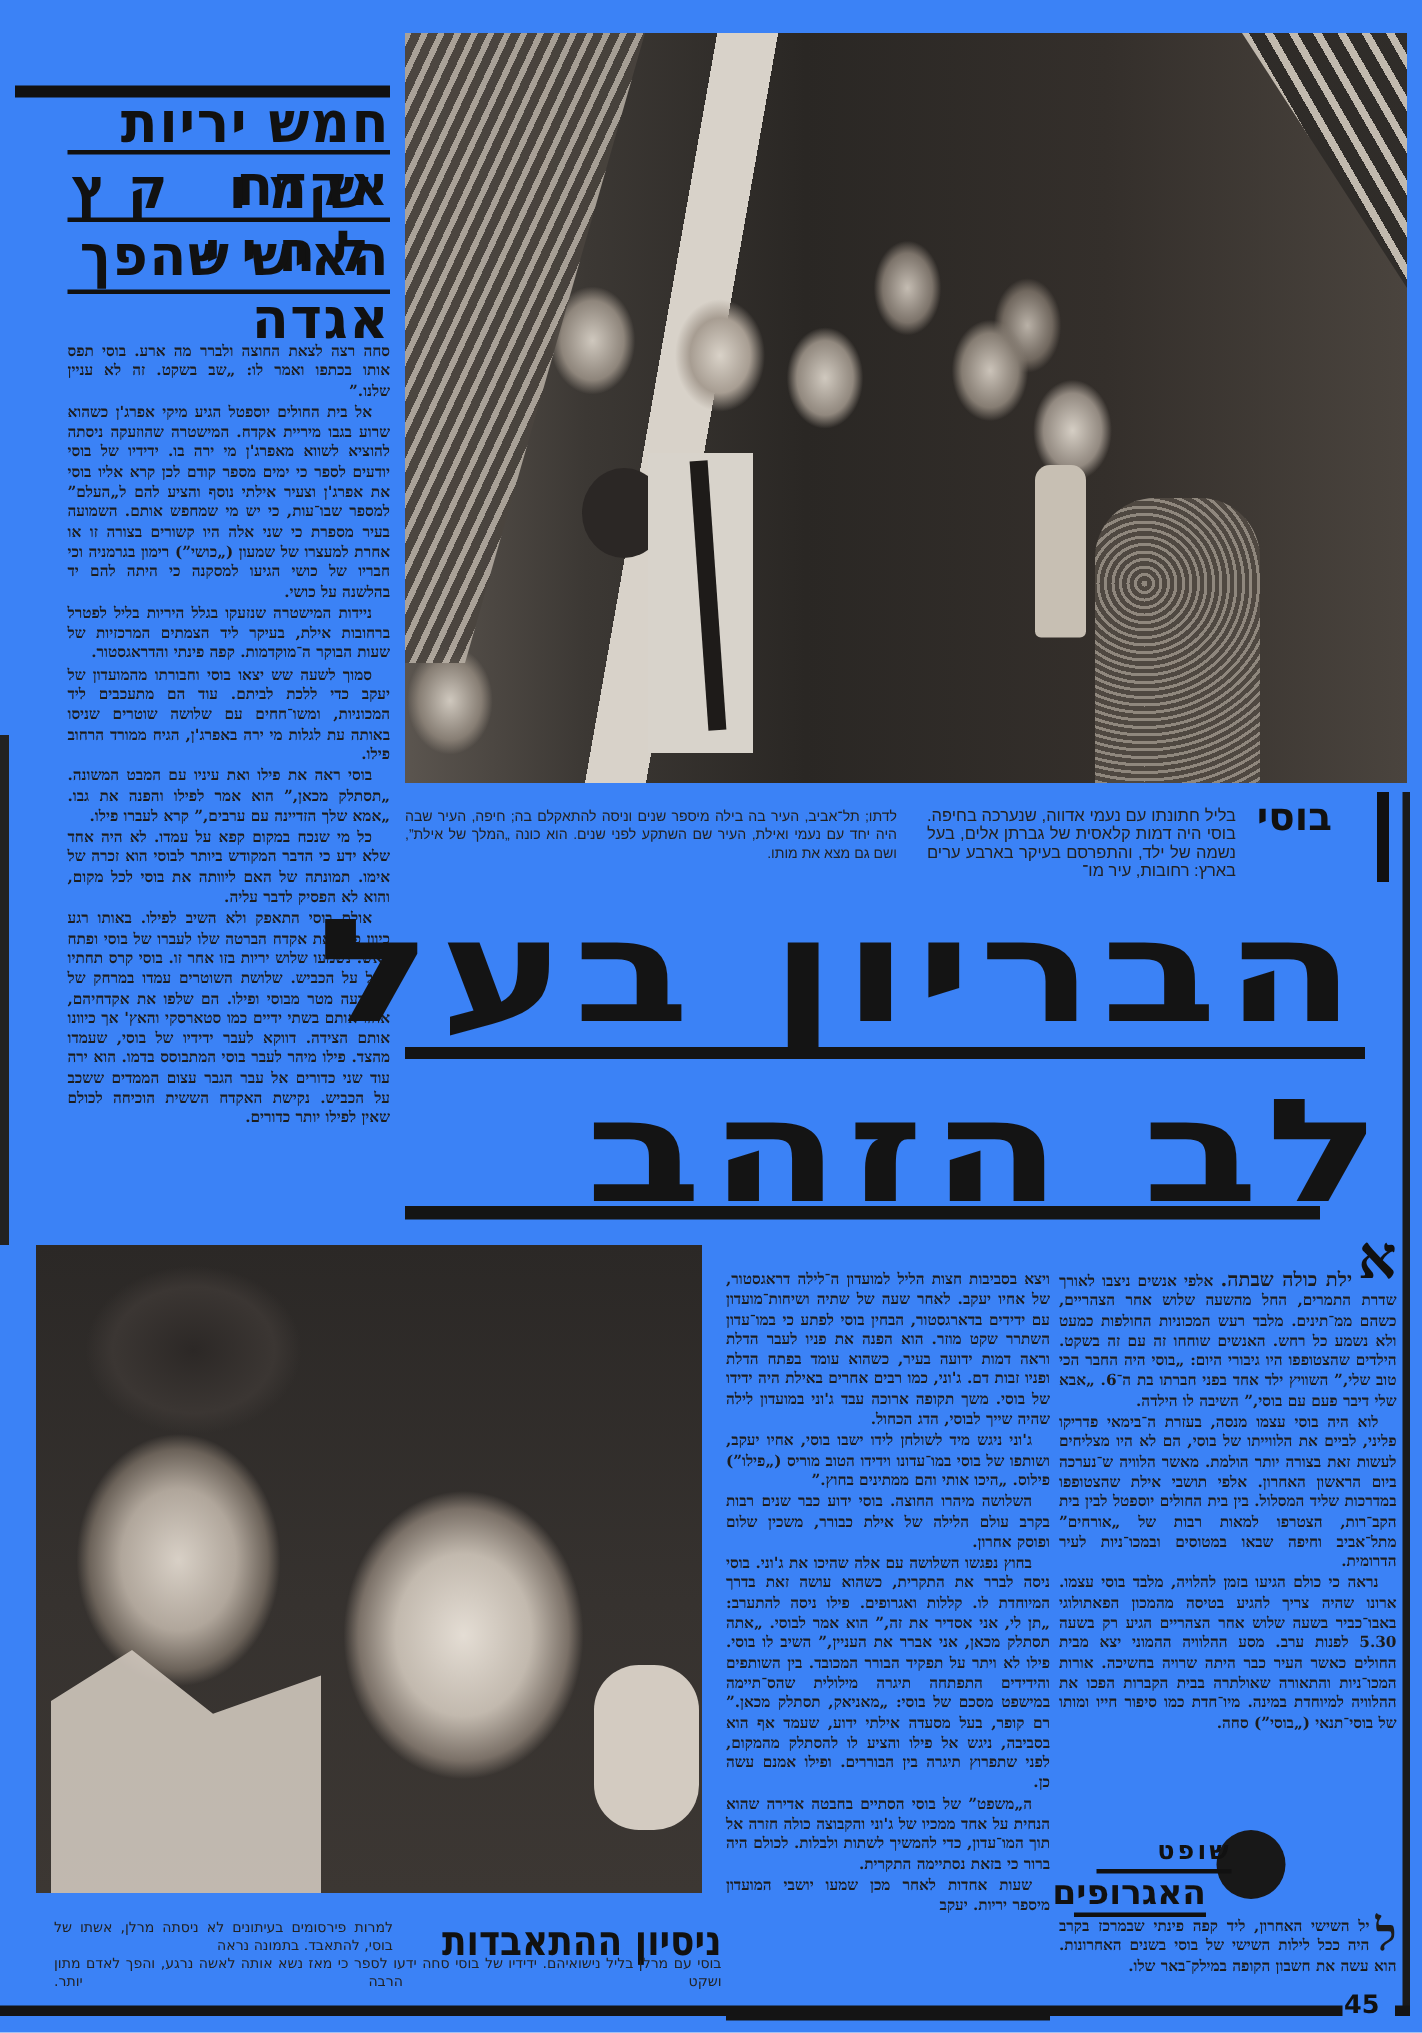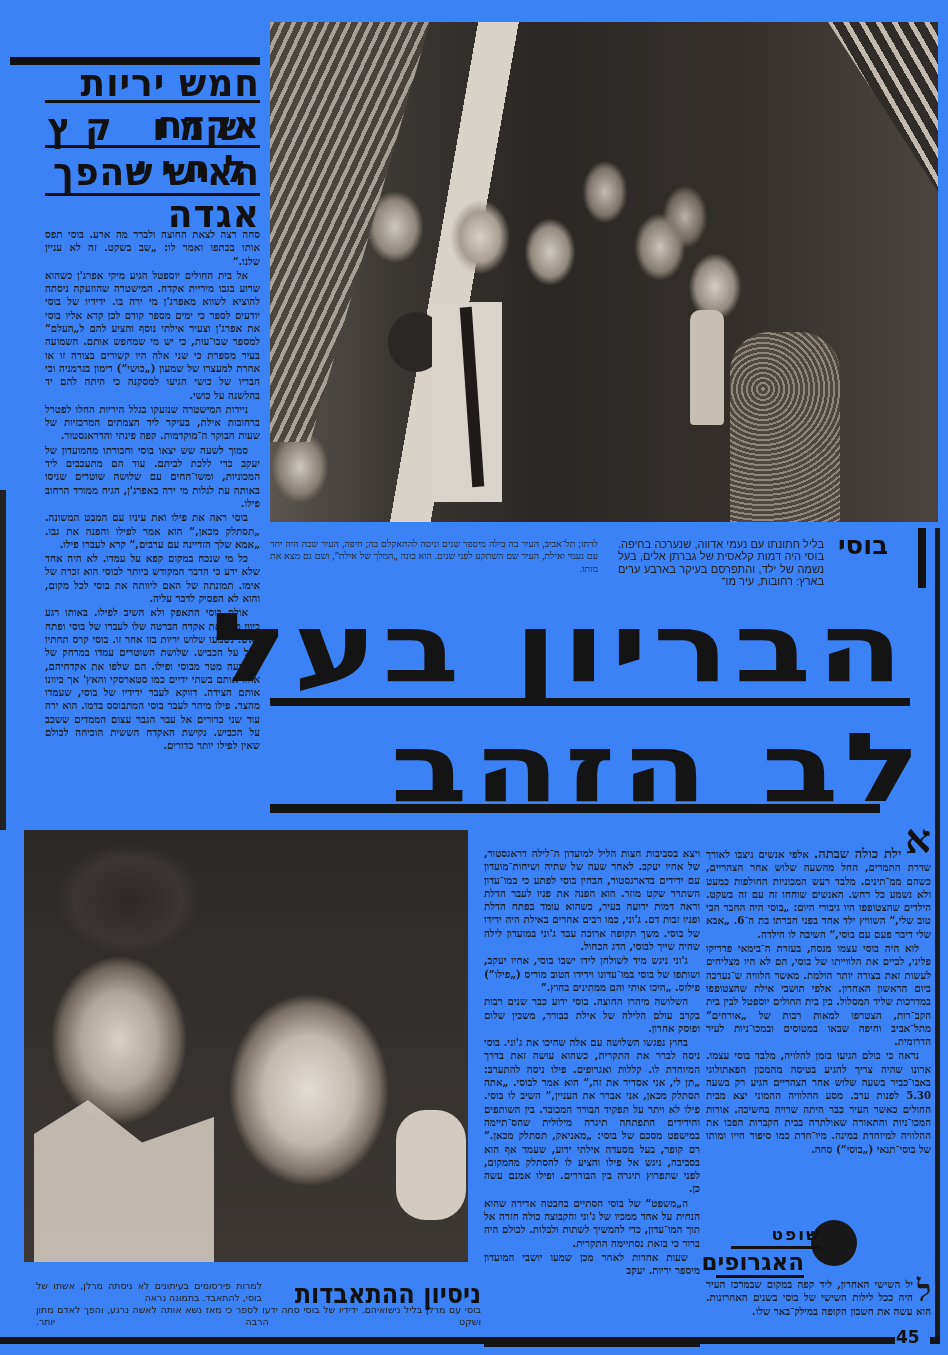--- a/index.html
+++ b/index.html
@@ -57,21 +57,21 @@
     .main-photo .jug { position: absolute; left: 118px; top: 290px; width: 56px; height: 60px; background: #2b2725; border-radius: 50%; }
 
     
     .caption-box { position: absolute; left: 270px; top: 528px; width: 668px; height: 60px; }
     .caption-name { position: absolute; right: 50px; top: 2px; font-family: "DejaVu Sans", sans-serif; font-weight: bold;
       font-size: 26px; line-height: 30px; color: #111; direction: rtl; }
     .caption-bar { position: absolute; right: 12px; top: 0; width: 8px; height: 60px; background: #111; }
     .caption-text-a { position: absolute; right: 114px; top: 10px; width: 206px; font-size: 11px; line-height: 12.3px;
       font-family: Liberation Sans, sans-serif; color: #222; direction: rtl; text-align: justify; text-align-last: right; }
     .caption-text-b { position: absolute; left: 0; top: 10px; width: 328px; font-size: 9.4px; line-height: 12.3px;
-      font-family: Liberation Serif, serif; color: #222; direction: rtl; text-align: justify; text-align-last: right; }
+      font-family: Liberation Sans, sans-serif; color: #222; direction: rtl; text-align: justify; text-align-last: right; }
 
     
     .big-headline { position: absolute; left: 270px; top: 600px; width: 668px; height: 225px; }
     .bh-line { position: absolute; right: 30px; direction: rtl; text-align: right; font-family: "DejaVu Sans", sans-serif;
       font-weight: bold; color: #141414; font-size: 104px; line-height: 104px; letter-spacing: 4px;
       transform: scaleX(1.22) scaleY(0.92); transform-origin: right top; white-space: nowrap; }
     .bh-line.l1 { top: 0px; }
     .bh-line.l2 { top: 120px; right: 12px; }
     .bh-rule1 { position: absolute; left: 0; top: 98px; width: 640px; height: 8px; background: #141414; }
     .bh-rule2 { position: absolute; left: 0; top: 204px; width: 610px; height: 9px; background: #141414; }
@@ -131,21 +131,21 @@
     <div class="left-topbar"></div>
     <div class="left-heading h1">חמש יריות אקדח</div>
     <div class="left-rule r1"></div>
     <div class="left-heading h2">שמו קץ לחיי</div>
     <div class="left-rule r2"></div>
     <div class="left-heading h3">האיש שהפך אגדה</div>
     <div class="left-rule r3"></div>
     <div class="left-text rtl body-text">
       <p class="noindent">סחה רצה לצאת החוצה ולברר מה ארע. בוסי תפס אותו בכתפו ואמר לו: „שב בשקט. זה לא עניין שלנו.”</p>
       <p>אל בית החולים יוספטל הגיע מיקי אפרג'ן כשהוא שרוע בגבו מיריית אקדח. המישטרה שהוזעקה ניסתה להוציא לשווא מאפרג'ן מי ירה בו. ידידיו של בוסי יודעים לספר כי ימים מספר קודם לכן קרא אליו בוסי את אפרג'ן וצעיר אילתי נוסף והציע להם ל„העלם” למספר שבו־עות, כי יש מי שמחפש אותם. השמועה בעיר מספרת כי שני אלה היו קשורים בצורה זו או אחרת למעצרו של שמעון („כושי”) רימון בגרמניה וכי חבריו של כושי הגיעו למסקנה כי היתה להם יד בהלשנה על כושי.</p>
-      <p>ניידות המישטרה שנזעקו בגלל היריות החלו לפטרל ברחובות אילת, בעיקר ליד הצמתים המרכזיות של שעות הבוקר ה־מוקדמות. קפה פינתי והדראגסטור.</p>
+      <p>ניידות המישטרה שנזעקו בגלל היריות בליל לפטרל ברחובות אילת, בעיקר ליד הצמתים המרכזיות של שעות הבוקר ה־מוקדמות. קפה פינתי והדראגסטור.</p>
       <p>סמוך לשעה שש יצאו בוסי וחבורתו מהמועדון של יעקב כדי ללכת לביתם. עוד הם מתעכבים ליד המכוניות, ומשו־חחים עם שלושה שוטרים שניסו באותה עת לגלות מי ירה באפרג'ן, הגיח ממורד הרחוב פילו.</p>
       <p>בוסי ראה את פילו ואת עיניו עם המבט המשונה. „תסתלק מכאן,” הוא אמר לפילו והפנה את גבו. „אמא שלך הזדיינה עם ערבים,” קרא לעברו פילו.</p>
       <p>כל מי שנכח במקום קפא על עמדו. לא היה אחד שלא ידע כי הדבר המקודש ביותר לבוסי הוא זכרה של אימו. תמונתה של האם ליוותה את בוסי לכל מקום, והוא לא הפסיק לדבר עליה.</p>
       <p>אולם בוסי התאפק ולא השיב לפילו. באותו רגע כיוון פילו את אקדח הברטה שלו לעברו של בוסי ופתח באש. נשמעו שלוש יריות בזו אחר זו. בוסי קרס תחתיו ונפל על הכביש. שלושת השוטרים עמדו במרחק של כארבעה מטר מבוסי ופילו. הם שלפו את אקדחיהם, אחזו אותם בשתי ידיים כמו סטארסקי והאץ' אך כיוונו אותם הצידה. דווקא לעבר ידידיו של בוסי, שעמדו מהצד. פילו מיהר לעבר בוסי המתבוסס בדמו. הוא ירה עוד שני כדורים אל עבר הגבר עצום הממדים ששכב על הכביש. נקישת האקדח הששית הוכיחה לכולם שאין לפילו יותר כדורים.</p>
     </div>
   </div>
   <div class="left-edge"></div>
 
   <div class="main-photo" title="Group of men celebrating with bottles at a club; a woman in a sequined dress on the right">
     <div class="trellis-left"></div>
@@ -184,21 +184,21 @@
 
   <div class="right-col-bottom">
     <div class="black-circle"></div>
     <div class="shofet">שופט</div>
     <div class="shofet-rule"></div>
     <div class="agrofim">האגרופים</div>
     <div class="agrofim-rule"></div>
     <div class="sub-lead rtl body-text">
       <span class="drop2">ל</span>
       <strong>יל השישי האחרון,</strong>
-      <span>ליד קפה במקום שבמרכז העיר היה ככל לילות השישי של בוסי בשנים האחרונות. הוא עשה את חשבון הקופה במילק־באר שלו.</span>
+      <span>ליד קפה פינתי שבמרכז בקרב היה ככל לילות השישי של בוסי בשנים האחרונות. הוא עשה את חשבון הקופה במילק־באר שלו.</span>
     </div>
   </div>
 
   <div class="mid-col rtl body-text">
     <p class="noindent">ויצא בסביבות חצות הליל למועדון ה־לילה דראגסטור, של אחיו יעקב. לאחר שעה של שתיה ושיחות־מועדון עם ידידים בדארגסטור, הבחין בוסי לפתע כי במו־עדון השתרר שקט מוזר. הוא הפנה את פניו לעבר הדלת וראה דמות ידועה בעיר, כשהוא עומד בפתח הדלת ופניו זבות דם. ג'וני, כמו רבים אחרים באילת היה ידידו של בוסי. משך תקופה ארוכה עבד ג'וני במועדון לילה שהיה שייך לבוסי, הדג הכחול.</p>
     <p>ג'וני ניגש מיד לשולחן לידו ישבו בוסי, אחיו יעקב, ושותפו של בוסי במו־עדונו וידידו הטוב מוריס („פילו”) פילוס. „היכו אותי והם ממתינים בחוץ.”</p>
     <p>השלושה מיהרו החוצה. בוסי ידוע כבר שנים רבות בקרב עולם הלילה של אילת כבורר, משכין שלום ופוסק אחרון.</p>
     <p>בחוץ נפגשו השלושה עם אלה שהיכו את ג'וני. בוסי ניסה לברר את התקרית, כשהוא עושה זאת בדרך המיוחדת לו. קללות ואגרופים. פילו ניסה להתערב: „תן לי, אני אסדיר את זה,” הוא אמר לבוסי. „אתה תסתלק מכאן, אני אברר את העניין,” השיב לו בוסי. פילו לא ויתר על תפקיד הבורר המכובד. בין השותפים והידידים התפתחה תיגרה מילולית שהס־תיימה במישפט מסכם של בוסי: „מאניאק, תסתלק מכאן.” רם קופר, בעל מסעדה אילתי ידוע, שעמד אף הוא בסביבה, ניגש אל פילו והציע לו להסתלק מהמקום, לפני שתפרוץ תיגרה בין הבוררים. ופילו אמנם עשה כן.</p>
     <p>ה„משפט” של בוסי הסתיים בחבטה אדירה שהוא הנחית על אחד ממכיו של ג'וני והקבוצה כולה חזרה אל תוך המו־עדון, כדי להמשיך לשתות ולבלות. לכולם היה ברור כי בזאת נסתיימה התקרית.</p>
     <p>שעות אחדות לאחר מכן שמעו יושבי המועדון מיספר יריות. יעקב</p>

